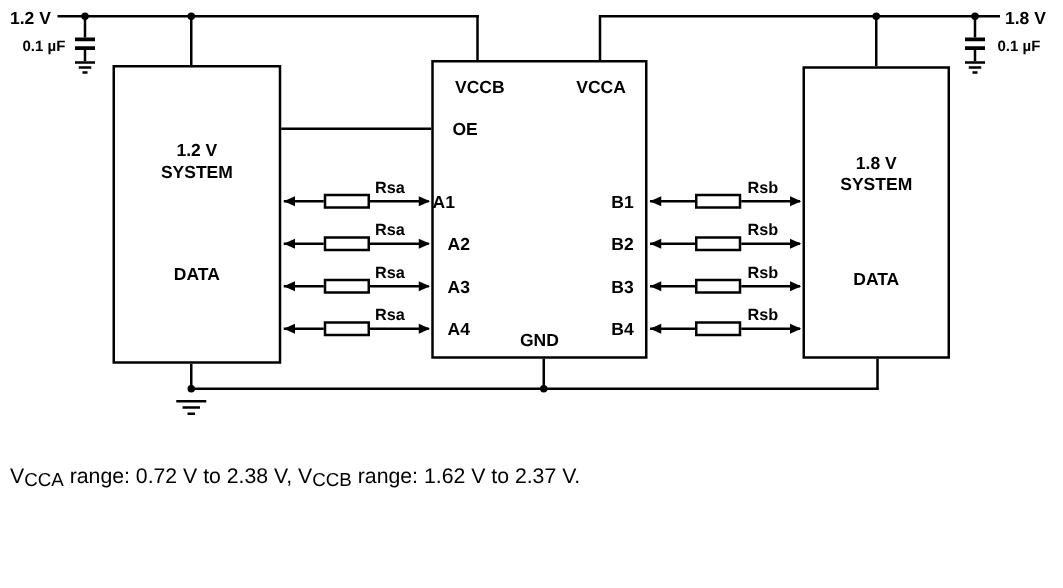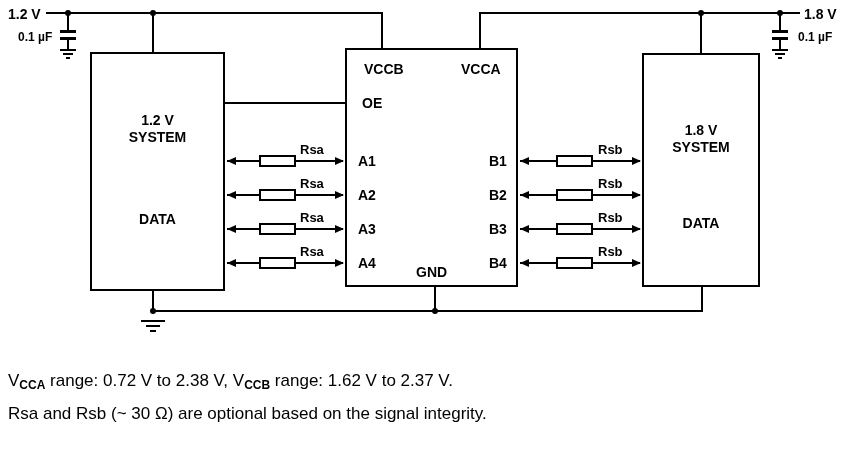--- a/index.html
+++ b/index.html
@@ -26,21 +26,21 @@
   .arr { position:absolute; width:0; height:0; border-top:4px solid transparent; border-bottom:4px solid transparent; }
   .arr-r { border-left:9px solid #000; }
   .arr-l { border-right:9px solid #000; }
 
   
   .lbl { position:absolute; font-size:14px; font-weight:700; line-height:1; white-space:pre; color:#000; }
   .lbl-sm { font-size:12px; }
   .lbl-r  { font-size:13px; }
   .blocktext { position:absolute; text-align:center; font-size:14px; font-weight:700; line-height:17px; color:#000; }
   .note { position:absolute; font-size:17px; line-height:20px; color:#000; white-space:pre; }
-  .note .sub { font-size:12px; vertical-align:-3px;font-weight:bold; }
+  .note .sub { font-size:15px; vertical-align:-3px; }
 </style>
 </head>
 <body>
 
 <div class="canvas">
 
   <div class="wh" style="left:46px;top:12px;width:337px"></div>
   <div class="wh" style="left:480px;top:12px;width:320px"></div>
   <div class="wv" style="left:381px;top:12px;height:36px"></div>
   <div class="wv" style="left:479px;top:12px;height:36px"></div>
@@ -86,21 +86,21 @@
   <div class="blocktext" style="left:642px;top:122px;width:118px">
     <div>1.8 V</div>
     <div>SYSTEM</div>
   </div>
   <div class="blocktext" style="left:642px;top:215px;width:118px">DATA</div>
 
   <div class="lbl" style="left:364px;top:62px">VCCB</div>
   <div class="lbl" style="left:461px;top:62px">VCCA</div>
   <div class="lbl" style="left:362px;top:96px">OE</div>
   <div class="lbl" style="left:416px;top:265px">GND</div>
-  <div class="lbl" style="left:358px;top:154px">A1</div>
+  <div class="lbl" style="left:346px;top:154px">A1</div>
   <div class="lbl" style="left:358px;top:188px">A2</div>
   <div class="lbl" style="left:358px;top:222px">A3</div>
   <div class="lbl" style="left:358px;top:256px">A4</div>
   <div class="lbl" style="left:489px;top:154px">B1</div>
   <div class="lbl" style="left:489px;top:188px">B2</div>
   <div class="lbl" style="left:489px;top:222px">B3</div>
   <div class="lbl" style="left:489px;top:256px">B4</div>
 
   <div class="wh" style="left:225px;top:102px;width:120px"></div>
 
@@ -156,15 +156,14 @@
   <div class="wv" style="left:434px;top:287px;height:24px"></div>
   <div class="wv" style="left:701px;top:287px;height:24px"></div>
   <div class="wh" style="left:152px;top:310px;width:551px"></div>
   <div class="dot" style="left:150px;top:308px"></div>
   <div class="dot" style="left:432px;top:308px"></div>
   <div class="gbar" style="left:141px;top:320px;width:24px"></div>
   <div class="gbar" style="left:146px;top:325px;width:14px"></div>
   <div class="gbar" style="left:150px;top:330px;width:6px"></div>
 
   <div class="note" style="left:8px;top:371px"><span>V</span><span class="sub">CCA</span><span> range: 0.72 V to 2.38 V, V</span><span class="sub">CCB</span><span> range: 1.62 V to 2.37 V.</span></div>
-  <div class="note" style="left:8px;top:404px">Rsa and Rsb (~ 30 Ω) are optional based on the signal integrity.</div>
 
 </div>
 
 </body></html>

